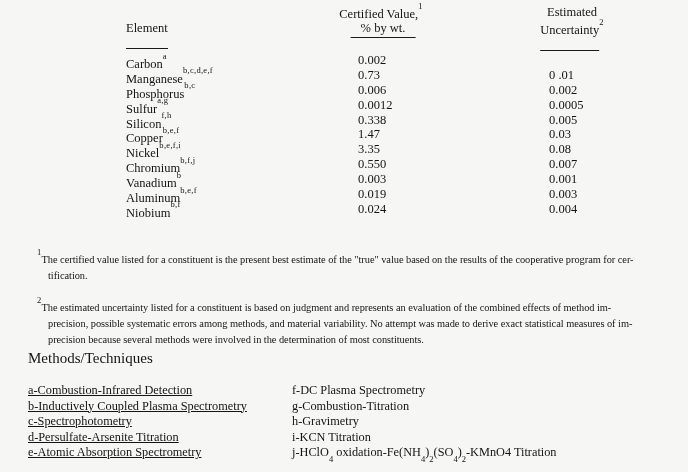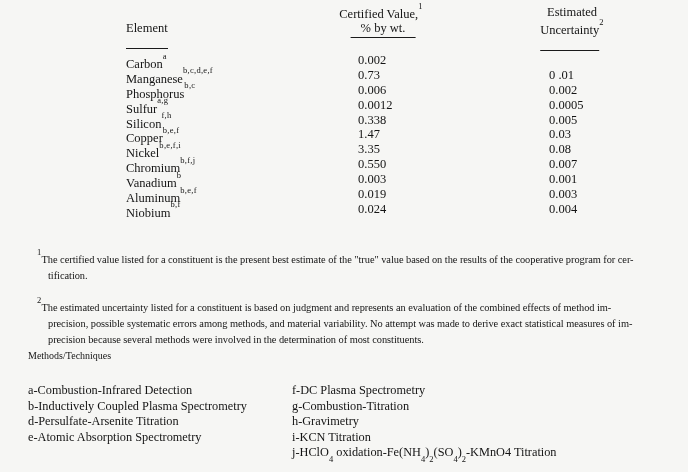--- a/index.html
+++ b/index.html
@@ -31,23 +31,23 @@
   .c-un { white-space:nowrap; }
 
   
   .footnotes { position:absolute; top:249px; left:37px; width:645px; font-size:10.4px; letter-spacing:-0.05px; }
   .footnote { margin-bottom:14px; }
   .fn-line { line-height:15.5px; white-space:nowrap; }
   .fn-line.cont { padding-left:11px; }
   .fn-sup { font-size:7.5px; top:-3.5px; }
 
   
-  .methods-heading { position:absolute; left:28px; top:350px; font-size:10px; white-space:nowrap; }
+  .methods-heading { position:absolute; left:28px; top:350px; font-size:15px; white-space:nowrap; }
   .mcol { position:absolute; top:383px; font-size:12.3px; }
-  .mcol-left { left:28px; }
+  .mcol-left { left:28px;text-decoration:underline; }
   .mcol-right { left:292px; }
   .m-item { line-height:15.6px; white-space:nowrap; }
   .m-item sub { font-size:8.5px; position:relative; bottom:-2px; line-height:0; }
 </style>
 </head>
 <body>
 
 <div class="page">
 
   <div class="thead">
@@ -136,20 +136,21 @@
         <div class="fn-line"><sup class="s fn-sup">2</sup><span>The estimated uncertainty listed for a constituent is based on judgment and represents an evaluation of the combined effects of method im-</span></div>
         <div class="fn-line cont"><span>precision, possible systematic errors among methods, and material variability. No attempt was made to derive exact statistical measures of im-</span></div>
         <div class="fn-line cont"><span>precision because several methods were involved in the determination of most constituents.</span></div>
       </div>
     </div>
 
   <div class="methods-heading">Methods/Techniques</div>
   <div class="mcol mcol-left">
       <div class="m-item">a-Combustion-Infrared Detection</div>
       <div class="m-item">b-Inductively Coupled Plasma Spectrometry</div>
+      <div class="m-item">c-Spectrophotometry</div>
       <div class="m-item">d-Persulfate-Arsenite Titration</div>
       <div class="m-item">e-Atomic Absorption Spectrometry</div>
     </div>
   <div class="mcol mcol-right">
       <div class="m-item">f-DC Plasma Spectrometry</div>
       <div class="m-item">g-Combustion-Titration</div>
       <div class="m-item">h-Gravimetry</div>
       <div class="m-item">i-KCN Titration</div>
       <div class="m-item">j-HClO<sub>4</sub> oxidation-Fe(NH<sub>4</sub>)<sub>2</sub>(SO<sub>4</sub>)<sub>2</sub>-KMnO4 Titration</div>
     </div>

